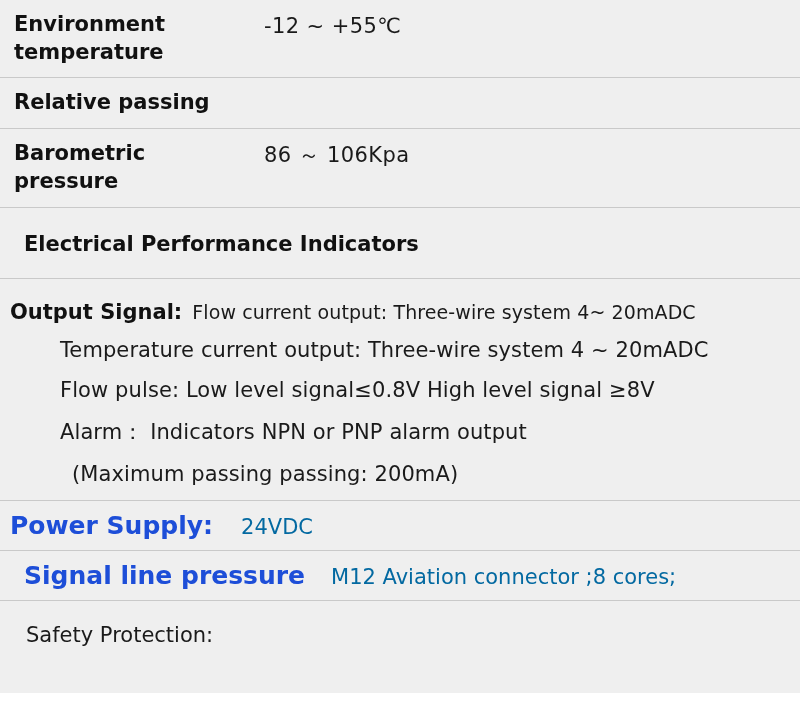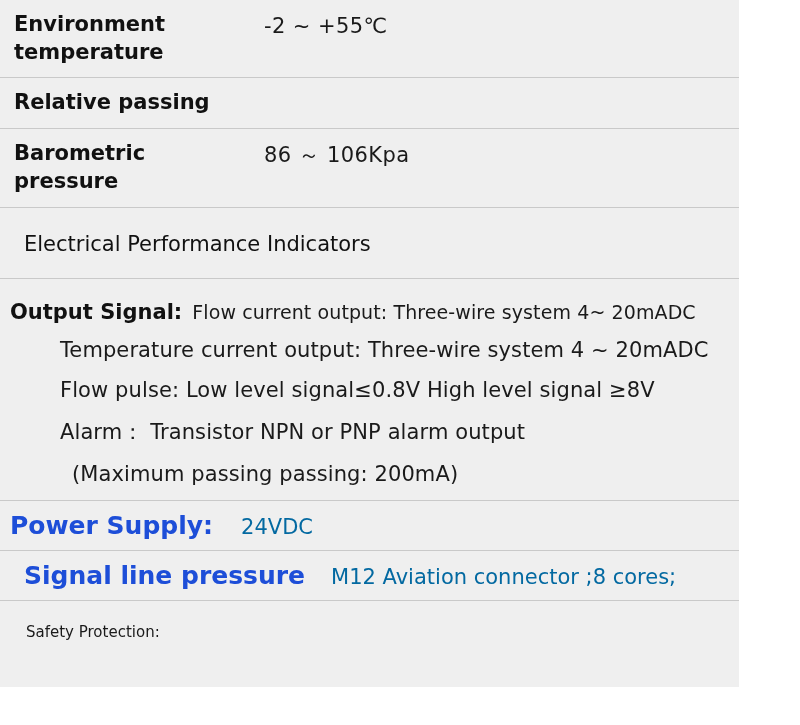--- a/index.html
+++ b/index.html
@@ -9,21 +9,21 @@
   body {
     width: 800px;
     height: 725px;
     background: #ffffff;
     font-family: "DejaVu Sans", sans-serif;
     color: #1a1a1a;
     overflow: hidden;
   }
   .sheet {
     position: relative;
-    width: 739px;
+    width: 800px;
     height: 725px;
     background: #ffffff;
   }
 
   
   .spec-row {
     display: flex;
     align-items: flex-start;
     border-bottom: 1px solid #c9c9c9;
     background: #efefef;
@@ -47,21 +47,21 @@
     font-size: 21px;
     line-height: 1.32;
     color: #1a1a1a;
     letter-spacing: 0.4px;
   }
 
   
   .section-heading {
     background: #efefef;
     padding: 24px 0 22px 24px;
-    font-weight: normal;
+    font-weight: bold;
     font-size: 21px;
     color: #111111;
     border-bottom: 1px solid #c9c9c9;
   }
 
   
   .sig-block {
     background: #efefef;
     border-bottom: 1px solid #c9c9c9;
     padding-bottom: 6px;
@@ -117,57 +117,57 @@
     padding-left: 14px;
   }
   .kv-row.pad-left .v {
     padding-left: 26px;
   }
 
   
   .plain-row {
     background: #efefef;
     padding: 22px 0 20px 26px;
-    font-size: 15px;
+    font-size: 21px;
     color: #1a1a1a;
   }
   .tail-fill {
     background: #efefef;
     height: 26px;
   }
 </style>
 </head>
 <body>
 
 <div class="sheet">
 
   <div class="spec-row">
     <div class="spec-label">Environment temperature</div>
-    <div class="spec-value">-2 ~ +55℃</div>
+    <div class="spec-value">-12 ~ +55℃</div>
   </div>
 
   <div class="spec-row alt">
     <div class="spec-label">Relative passing</div>
   </div>
 
   <div class="spec-row">
     <div class="spec-label">Barometric pressure</div>
     <div class="spec-value">86 ～ 106Kpa</div>
   </div>
 
   <div class="section-heading">Electrical Performance Indicators</div>
 
   <div class="sig-block">
     <div class="sig-first">
       <span class="k">Output Signal:</span>
       <span class="v">Flow current output: Three-wire system 4~ 20mADC</span>
     </div>
     <div class="sig-line">Temperature current output: Three-wire system 4 ~ 20mADC</div>
     <div class="sig-line">Flow pulse: Low level signal≤0.8V High level signal ≥8V</div>
-    <div class="sig-line">Alarm： Transistor NPN or PNP alarm output</div>
+    <div class="sig-line">Alarm： Indicators NPN or PNP alarm output</div>
     <div class="sig-line indent-more">(Maximum passing passing: 200mA)</div>
   </div>
 
   <div class="kv-row">
     <span class="k">Power Supply:</span>
     <span class="v">24VDC</span>
   </div>
 
   <div class="kv-row pad-left">
     <span class="k">Signal line pressure</span>

